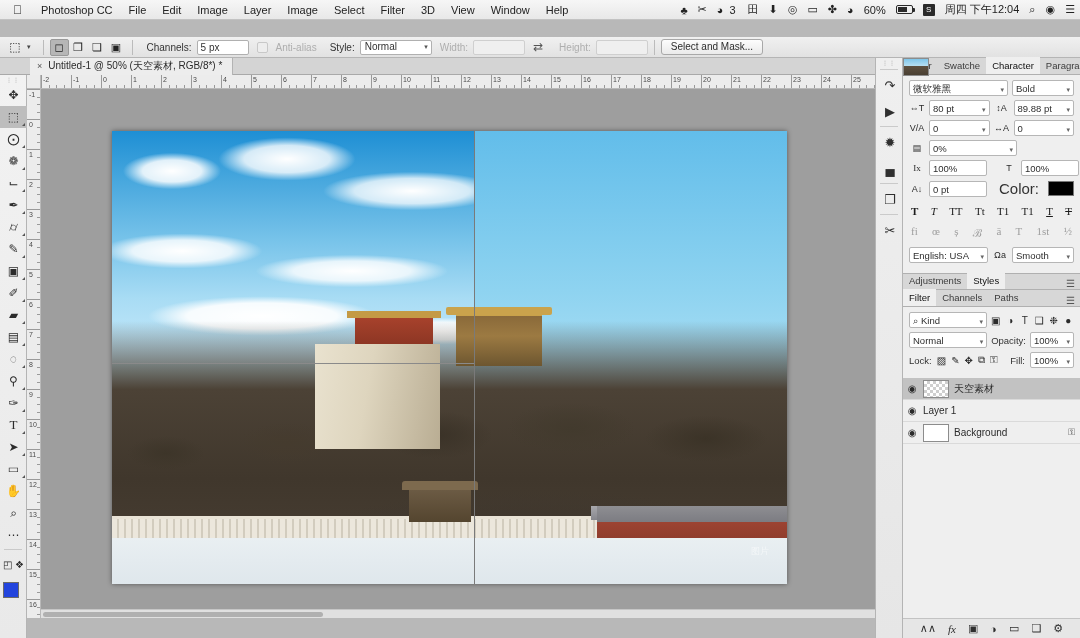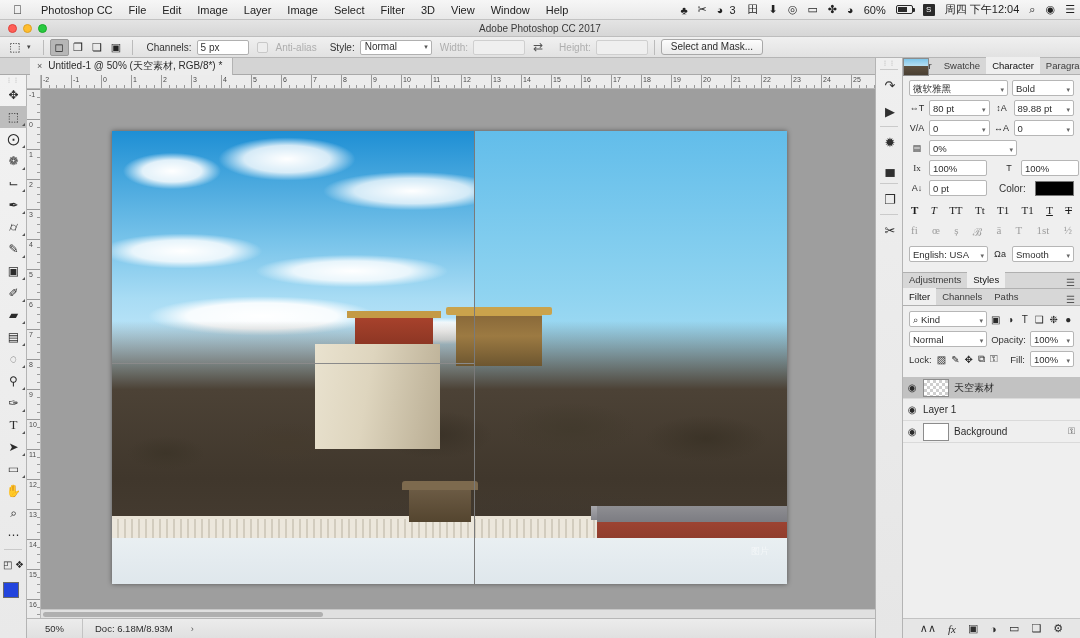--- a/index.html
+++ b/index.html
@@ -273,21 +273,21 @@
     height:16px; border:1px solid #b6b6b6; background:#fff; border-radius:2px;
     font-size:9.5px; padding:0 3px; line-height:15px; color:#2e2e2e; flex:1; min-width:0;
     overflow:hidden; white-space:nowrap;
   }
   .fld.sel-like{ position:relative; padding-right:13px; }
   .fld.sel-like:after{ content:"\25BE"; position:absolute; right:3px; top:1px; font-size:7px; color:#666; }
   .ico-lbl{ font-size:9px; width:16px; text-align:center; color:#2b2b2b; flex:0 0 16px; }
   .glyphrow { display:flex; justify-content:space-between; padding:4px 2px; }
   .gl { font-size:11px; color:#1d1d1d; font-family:"Liberation Serif", serif; }
   .gl.dim { color:#9e9e9e; }
-  .colorlabel{ font-size:10px; color:#333; margin-right:5px;}
+  .colorlabel{ font-size:15px; color:#333; margin-right:5px;}
   .colorswatch{ width:56px;height:15px;background:#000;border:1px solid #777; }
 
   
   .lyr-filter { display:flex;align-items:center;gap:3px; margin-bottom:4px;}
   .lyr-filter .fld{ flex:0 0 78px; }
   .lf-ic{ font-size:10px; color:#2b2b2b; width:14px; text-align:center;}
   .lock-row{ display:flex; align-items:center; gap:5px; font-size:9.5px; color:#333; margin-bottom:4px;}
   .lock-row .ic{ font-size:10px; color:#2c2c2c; }
   .layer {
     display:flex; align-items:center; height:22px; gap:5px; padding:0 5px 0 3px;
@@ -371,28 +371,20 @@
       </div>
     <div class="ri">
         <span class="sq">S</span>
       </div>
     <div class="ri">周四 下午12:04</div>
     <div class="ri">⌕</div>
     <div class="ri">◉</div>
     <div class="ri">☰</div>
   </div>
 
-  <div class="titlebar">
-    <div class="traffic">
-      <div class="tl r"></div>
-      <div class="tl y"></div>
-      <div class="tl g"></div>
-    </div>
-    <div class="title">Adobe Photoshop CC 2017</div>
-  </div>
 
   <div class="optionsbar">
     <div class="ob-tool">⬚</div>
     <div class="ob-caret">▾</div>
     <div class="ob-sep"></div>
     <div class="ob-btn sel">◻</div>
     <div class="ob-btn">❐</div>
     <div class="ob-btn">❏</div>
     <div class="ob-btn">▣</div>
     <div class="ob-sep"></div>
@@ -861,19 +853,14 @@
       <span class="fi">∧∧</span>
       <span class="fi" style="font-style:italic;font-family:'Liberation Serif',serif;">fx</span>
       <span class="fi">▣</span>
       <span class="fi">◑</span>
       <span class="fi">▭</span>
       <span class="fi">❑</span>
       <span class="fi">⚙</span>
     </div>
   </div>
 
-  <div class="statusbar">
-    <div class="sb-zoom">50%</div>
-    <div class="sb-doc">Doc: 6.18M/8.93M</div>
-    <div class="sb-arrow">›</div>
-  </div>
 
 </div>
 
 </body></html>

